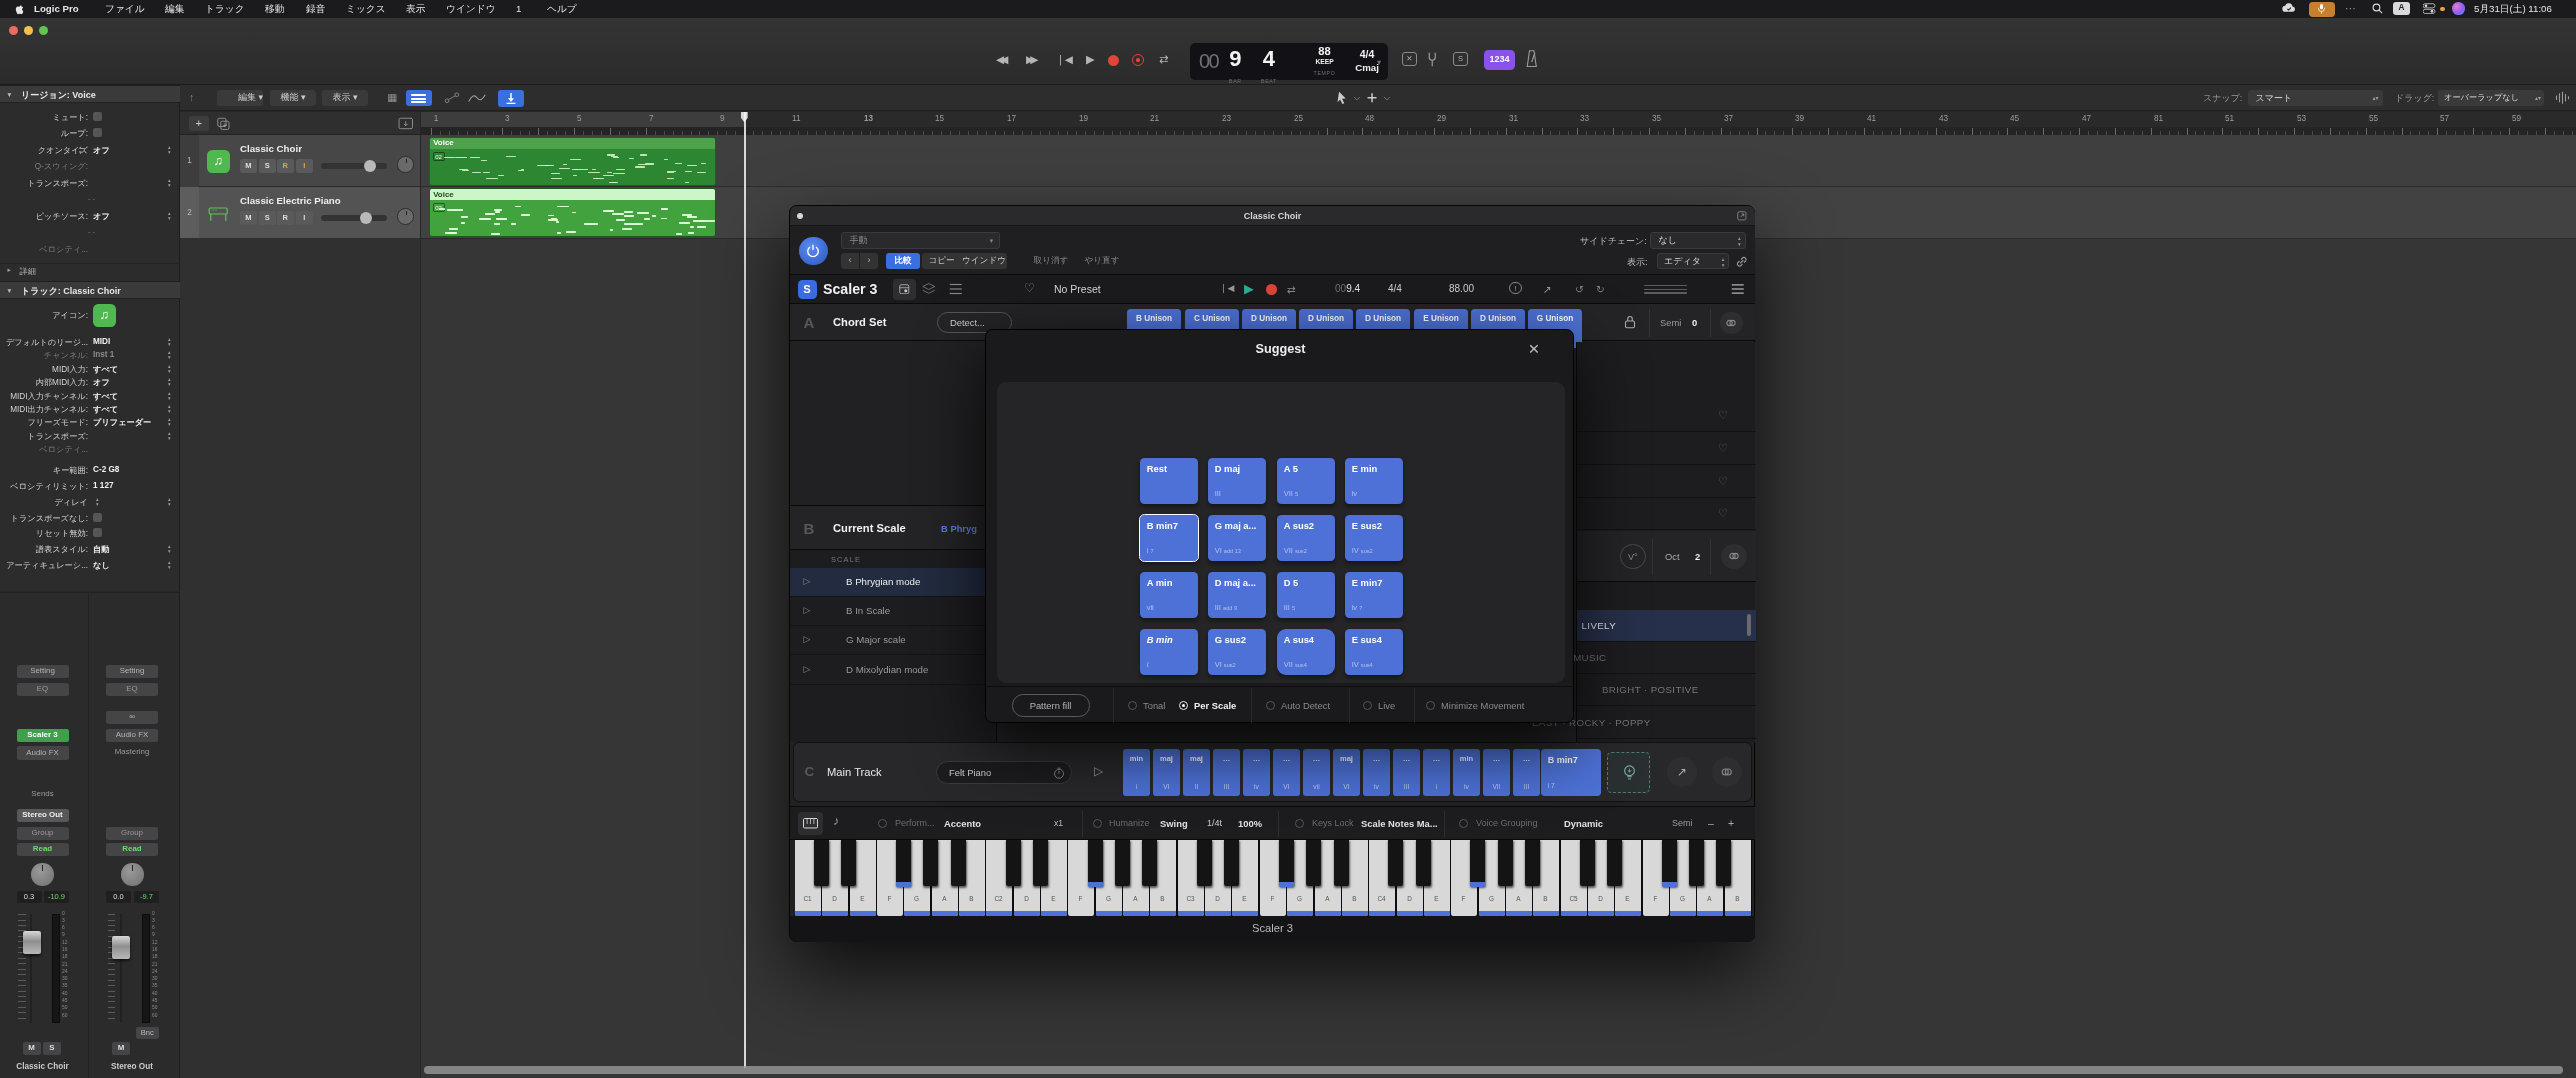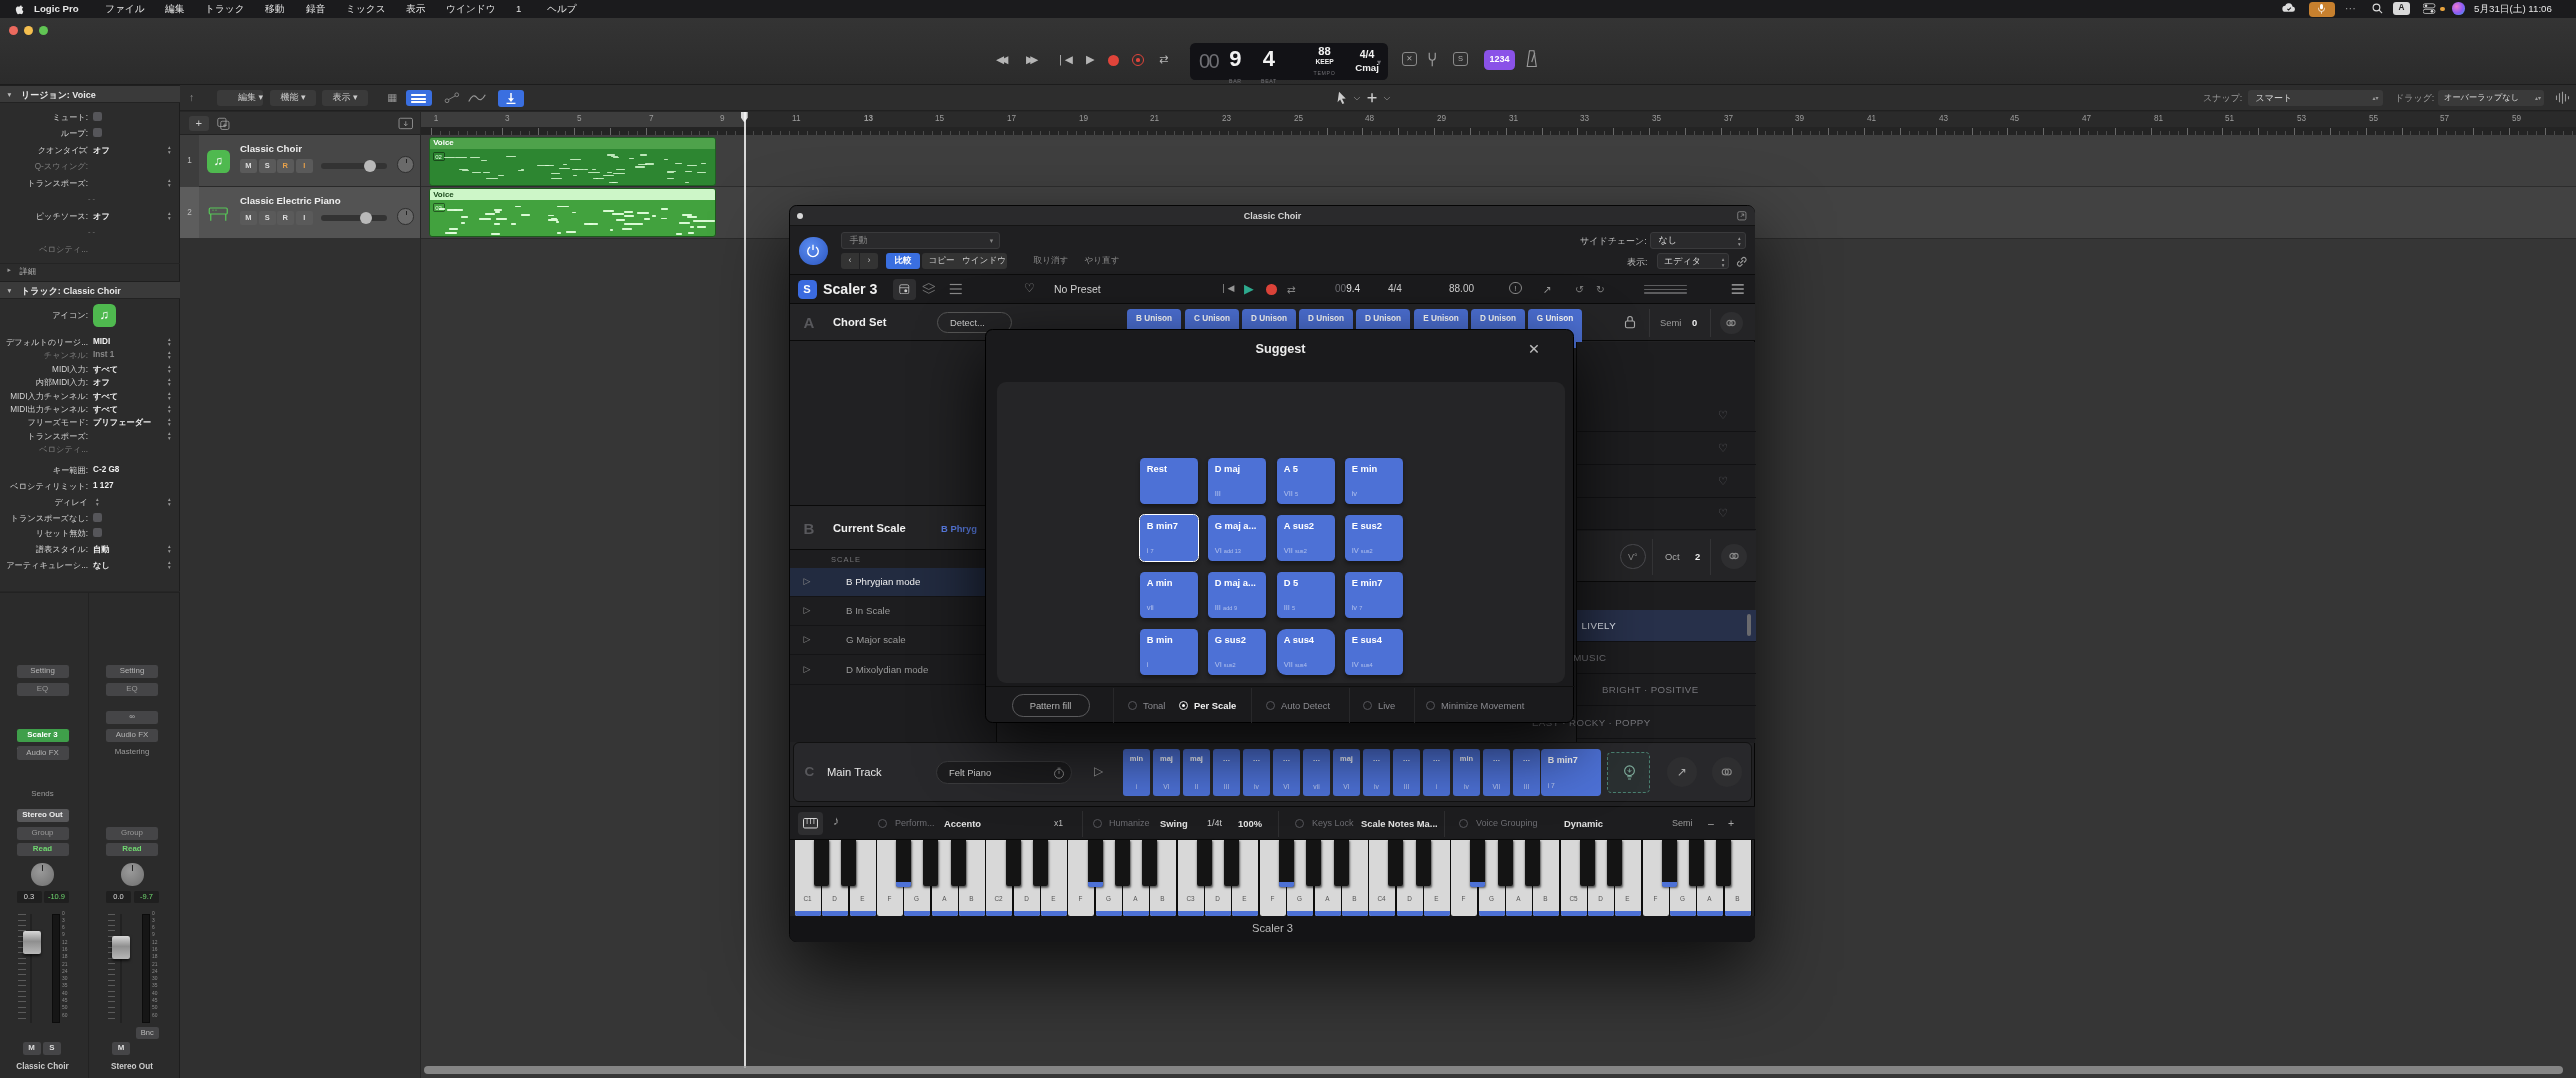--- a/index.html
+++ b/index.html
@@ -1381,21 +1381,21 @@
         <div style="position: absolute; left: 6.7px; top: 31px; font-size: 7.5px; color: rgba(255, 255, 255, 0.55);">III <span style="font-size:5.6px">add 9</span></div>
       </div>
       <div style="position: absolute; left: 291px; top: 242px; width: 58px; height: 46px; background: rgb(77, 113, 214); border-radius: 4.5px; color: rgb(255, 255, 255); box-shadow: rgba(0, 0, 0, 0.4) 0px 2.2px 4.5px;">
         <div style="position: absolute; left: 6.7px; top: 5.2px; font-size: 9.4px; font-weight: bold; white-space: nowrap;">D 5</div>
         <div style="position: absolute; left: 6.7px; top: 31px; font-size: 7.5px; color: rgba(255, 255, 255, 0.55);">III <span style="font-size:5.6px">5</span></div>
       </div>
       <div style="position: absolute; left: 359px; top: 242px; width: 58px; height: 46px; background: rgb(77, 113, 214); border-radius: 4.5px; color: rgb(255, 255, 255); box-shadow: rgba(0, 0, 0, 0.4) 0px 2.2px 4.5px;">
         <div style="position: absolute; left: 6.7px; top: 5.2px; font-size: 9.4px; font-weight: bold; white-space: nowrap;">E min7</div>
         <div style="position: absolute; left: 6.7px; top: 31px; font-size: 7.5px; color: rgba(255, 255, 255, 0.55);">iv <span style="font-size:5.6px">7</span></div>
       </div>
-      <div style="position: absolute; left: 154px; top: 299px; width: 58px; height: 46px; background: rgb(77, 113, 214); border-radius: 4.5px; color: rgb(255, 255, 255); box-shadow: rgba(0, 0, 0, 0.4) 0px 2.2px 4.5px;">
+      <div style="position: absolute; left: 154px; top: 299px; width: 58px; height: 46px; background: rgb(77, 113, 214); border-radius: 4.5px; color: rgb(255, 255, 255); box-shadow: rgba(0, 0, 0, 0.4) 0px 2.2px 4.5px; font-style: italic;">
         <div style="position: absolute; left: 6.7px; top: 5.2px; font-size: 9.4px; font-weight: bold; white-space: nowrap;">B min</div>
         <div style="position: absolute; left: 6.7px; top: 31px; font-size: 7.5px; color: rgba(255, 255, 255, 0.55);">i</div>
       </div>
       <div style="position: absolute; left: 222px; top: 299px; width: 58px; height: 46px; background: rgb(77, 113, 214); border-radius: 4.5px; color: rgb(255, 255, 255); box-shadow: rgba(0, 0, 0, 0.4) 0px 2.2px 4.5px;">
         <div style="position: absolute; left: 6.7px; top: 5.2px; font-size: 9.4px; font-weight: bold; white-space: nowrap;">G sus2</div>
         <div style="position: absolute; left: 6.7px; top: 31px; font-size: 7.5px; color: rgba(255, 255, 255, 0.55);">VI <span style="font-size:5.6px">sus2</span></div>
       </div>
       <div style="position: absolute; left: 291px; top: 299px; width: 58px; height: 46px; background: rgb(77, 113, 214); border-radius: 9px; color: rgb(255, 255, 255); box-shadow: rgba(0, 0, 0, 0.4) 0px 2.2px 4.5px;">
         <div style="position: absolute; left: 6.7px; top: 5.2px; font-size: 9.4px; font-weight: bold; white-space: nowrap;">A sus4</div>
         <div style="position: absolute; left: 6.7px; top: 31px; font-size: 7.5px; color: rgba(255, 255, 255, 0.55);">VII <span style="font-size:5.6px">sus4</span></div>

